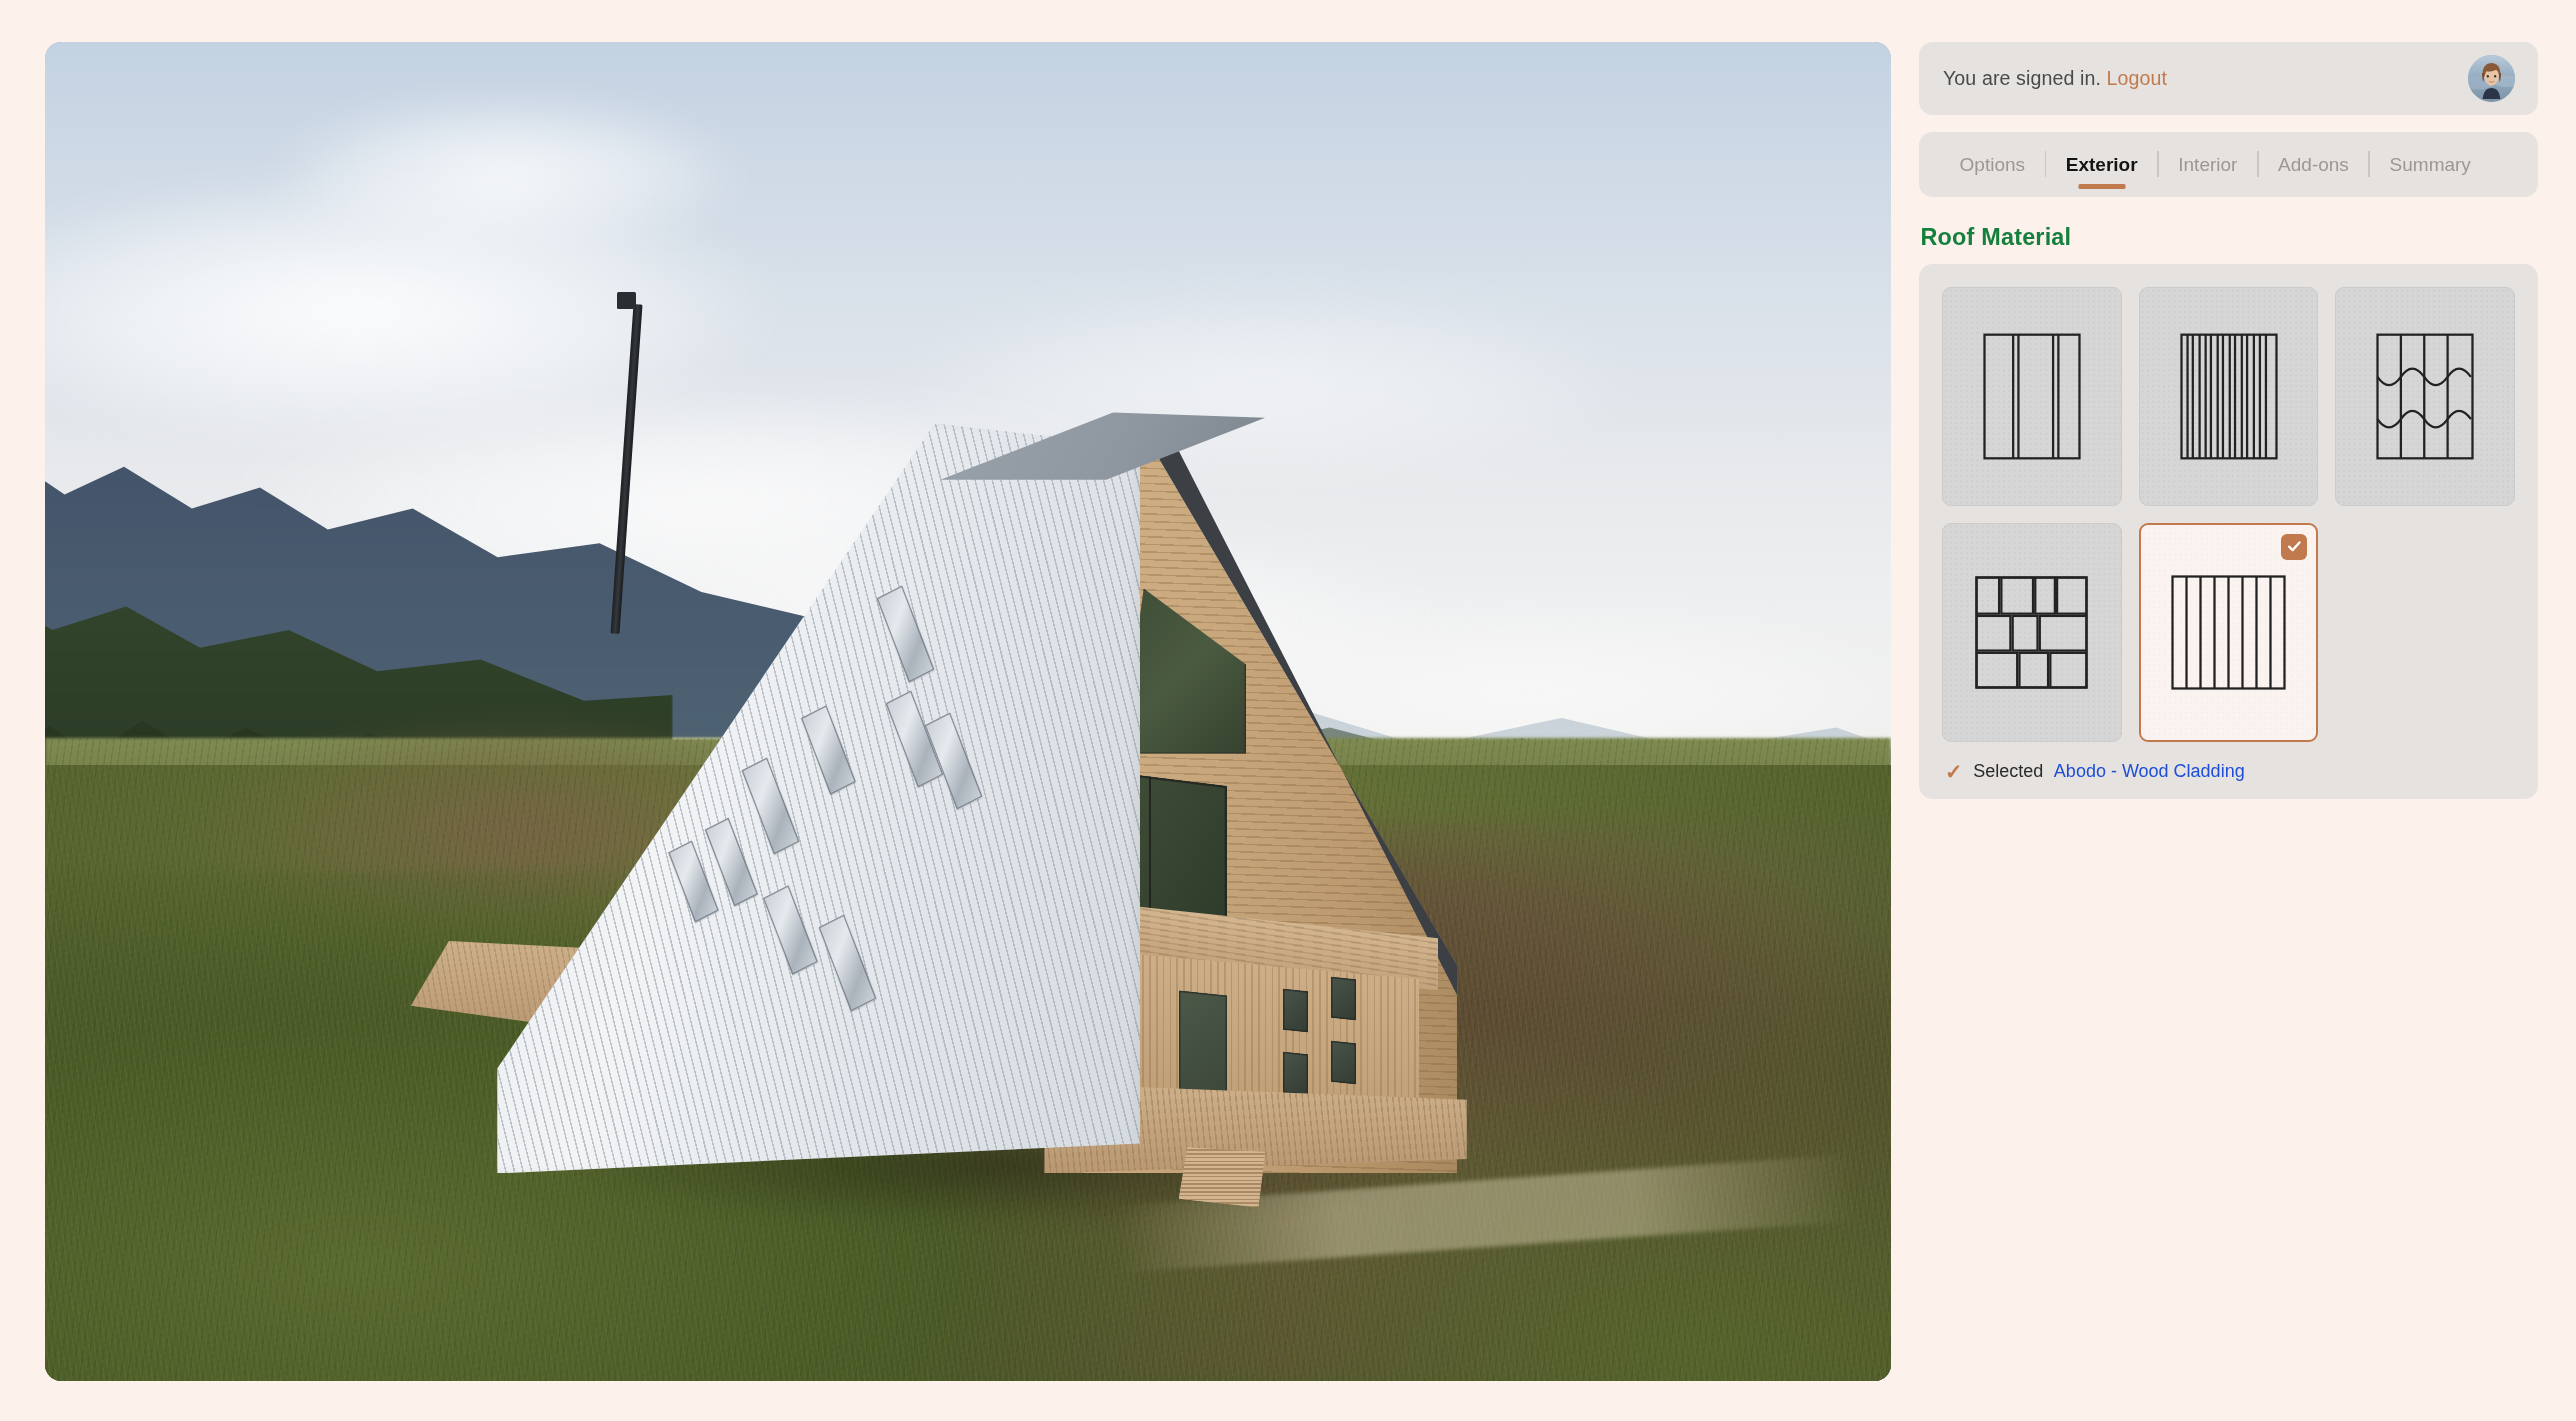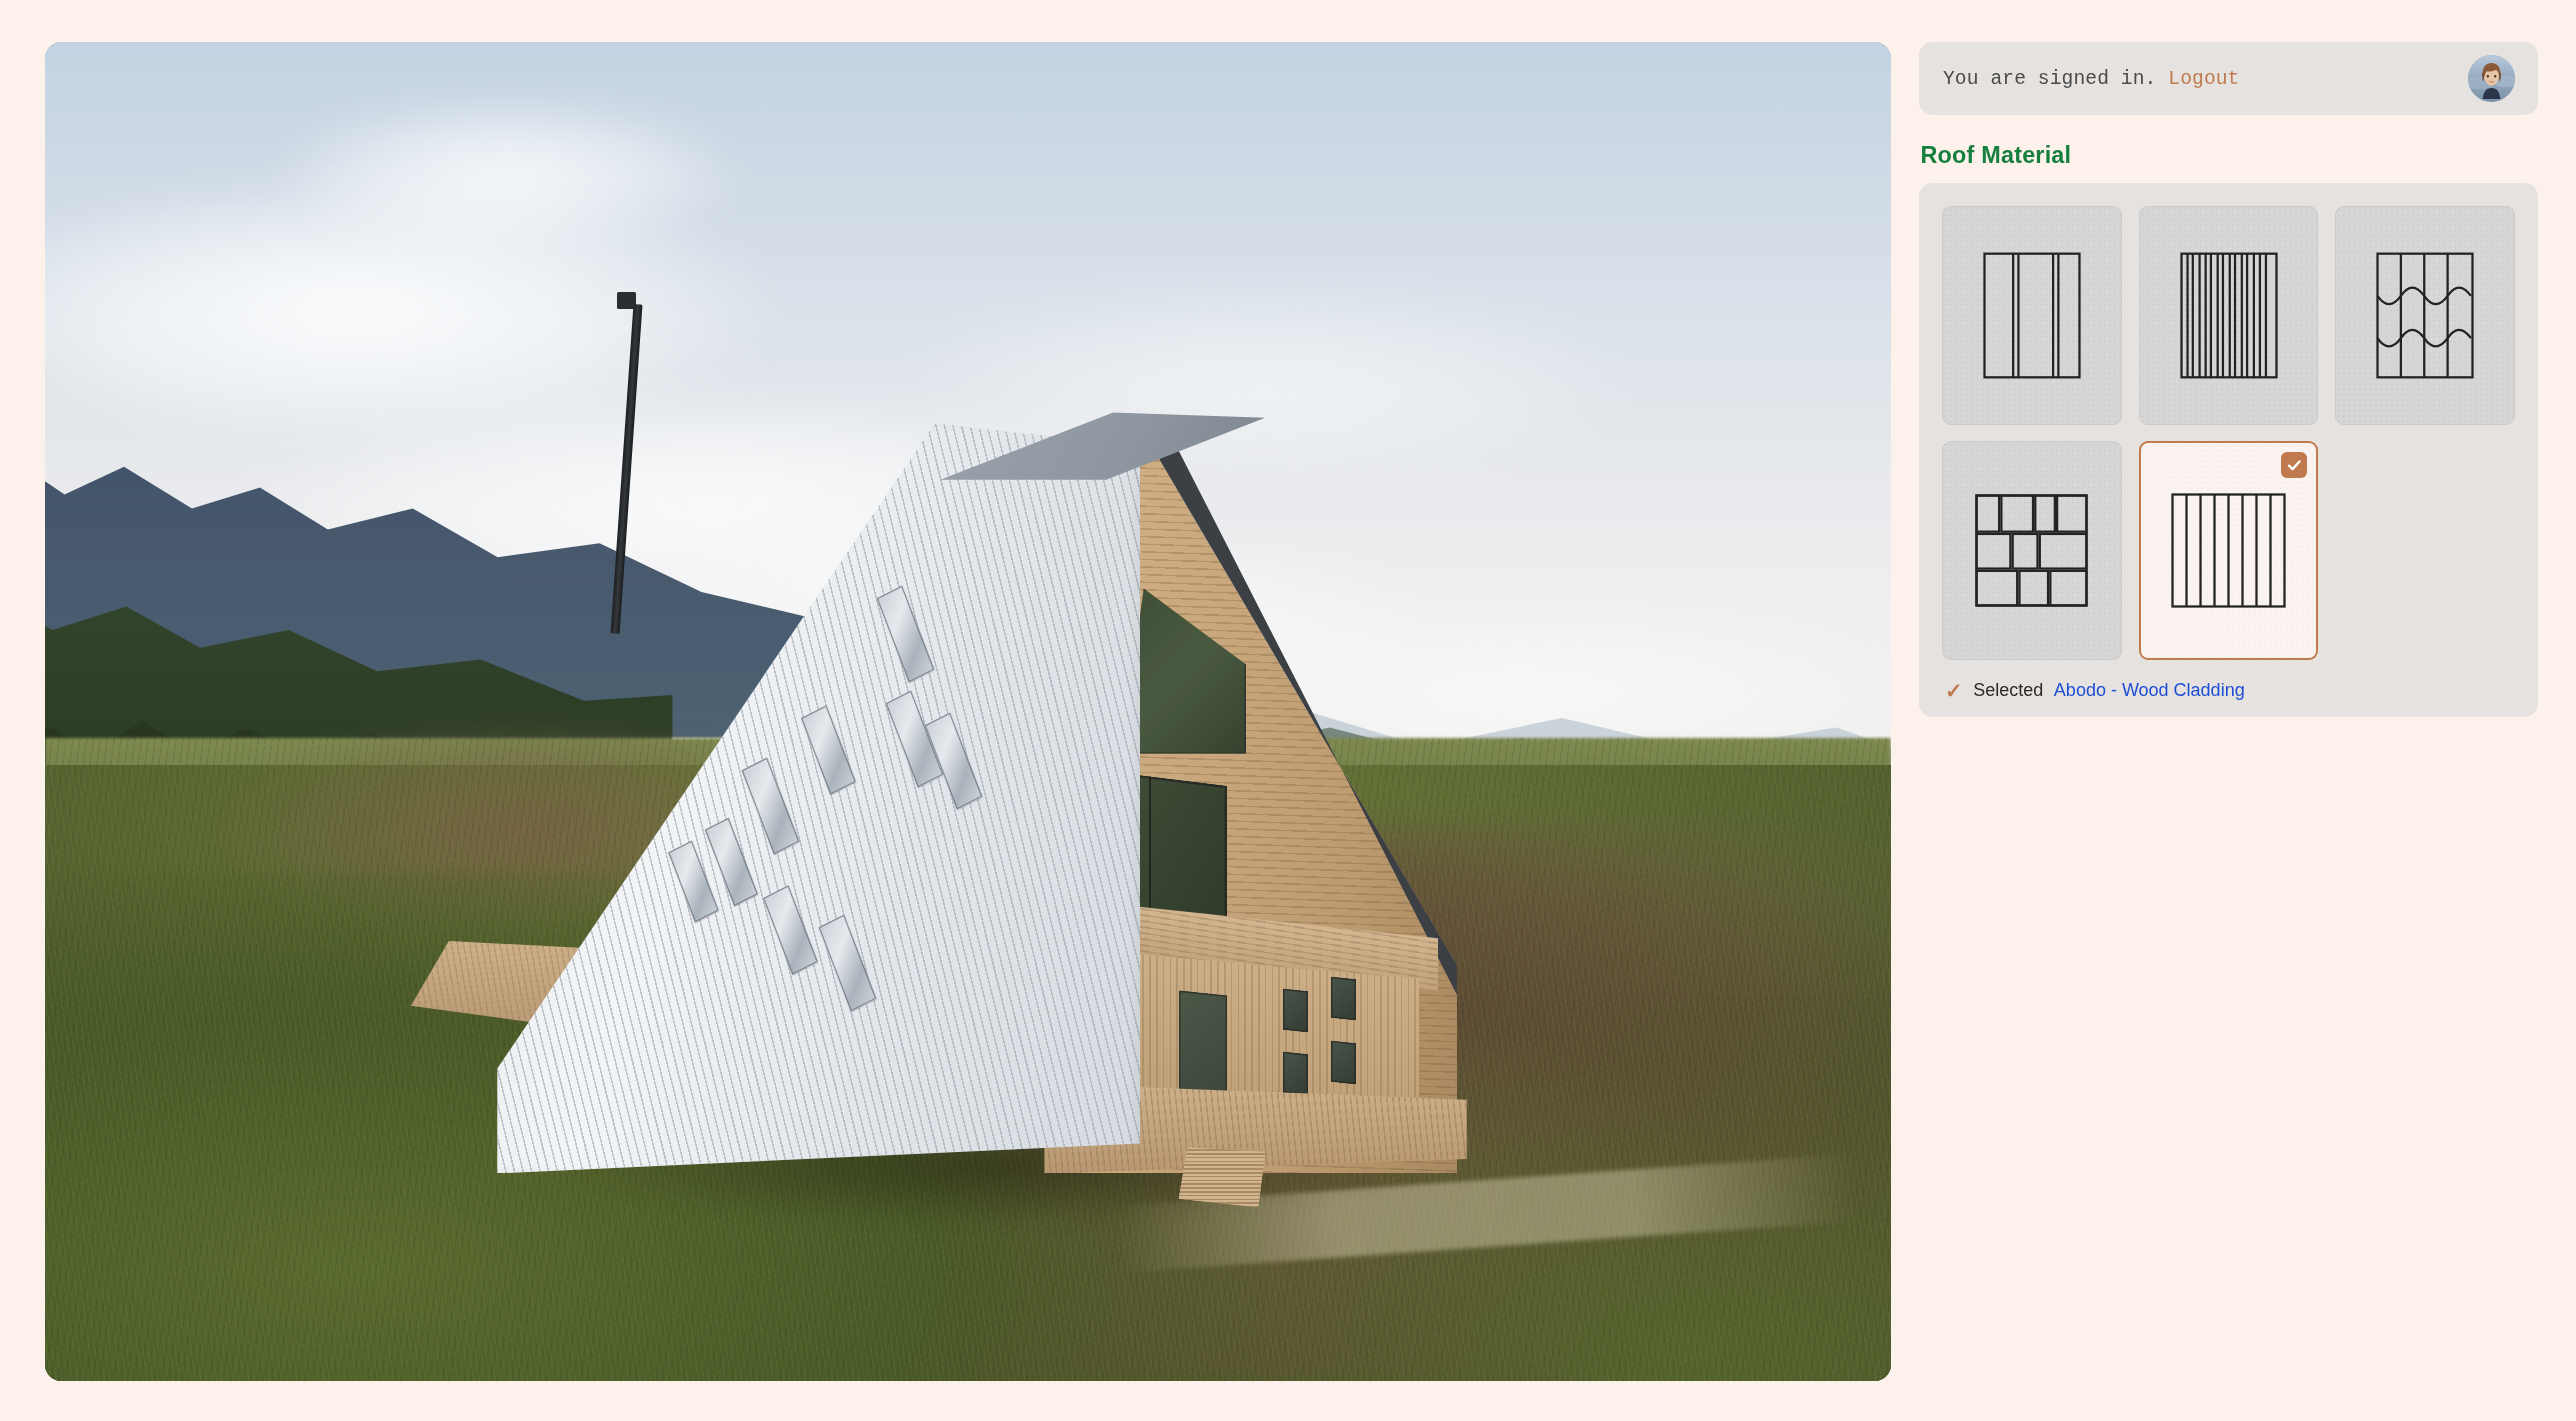--- a/index.html
+++ b/index.html
@@ -350,21 +350,20 @@
     border-radius: 13.6px;
   }
 
   
   .signin-bar {
     height: 73px;
     display: flex;
     align-items: center;
     justify-content: space-between;
     padding: 0 23px 0 24px;
-    font-family: Liberation Mono, monospace;
   }
   .signin-text {
     font-size: 19.6px;
     color: #4a4a4a;
     letter-spacing: 0.1px;
   }
   .logout-link {
     color: #c07a4e;
     text-decoration: none;
     cursor: pointer;
@@ -604,20 +603,31 @@
             <path d="M19 24c0 6 1 11 2 13 1-6 1-10 1-12z" fill="#7d4f2f"></path>
             <path d="M45 24c0 6-1 11-2 13-1-6-1-10-1-12z" fill="#7d4f2f"></path>
             <ellipse cx="27" cy="29" rx="1.5" ry="1.8" fill="#3c3026"></ellipse>
             <ellipse cx="37" cy="29" rx="1.5" ry="1.8" fill="#3c3026"></ellipse>
             <path d="M29 36c1.5 1.5 4.5 1.5 6 0" stroke="#b07a5c" stroke-width="1.2" fill="none" stroke-linecap="round"></path>
           </g>
         </svg>
       </div>
     </div>
 
+    <div class="card tabs-card">
+      <div class="tab">Options</div>
+      <div class="tab-div"></div>
+      <div class="tab active">Exterior</div>
+      <div class="tab-div"></div>
+      <div class="tab">Interior</div>
+      <div class="tab-div"></div>
+      <div class="tab">Add-ons</div>
+      <div class="tab-div"></div>
+      <div class="tab">Summary</div>
+    </div>
 
     <div class="section-title">Roof Material</div>
 
     <div class="card material-card">
       <div class="mat-grid">
 
         <div class="swatch">
           <svg width="98" height="127" viewBox="0 0 130 168">
             <rect x="2" y="2" width="126" height="164" fill="none" stroke="#222" stroke-width="3"></rect>
             <line x1="40" y1="2" x2="40" y2="166" stroke="#222" stroke-width="3"></line>

